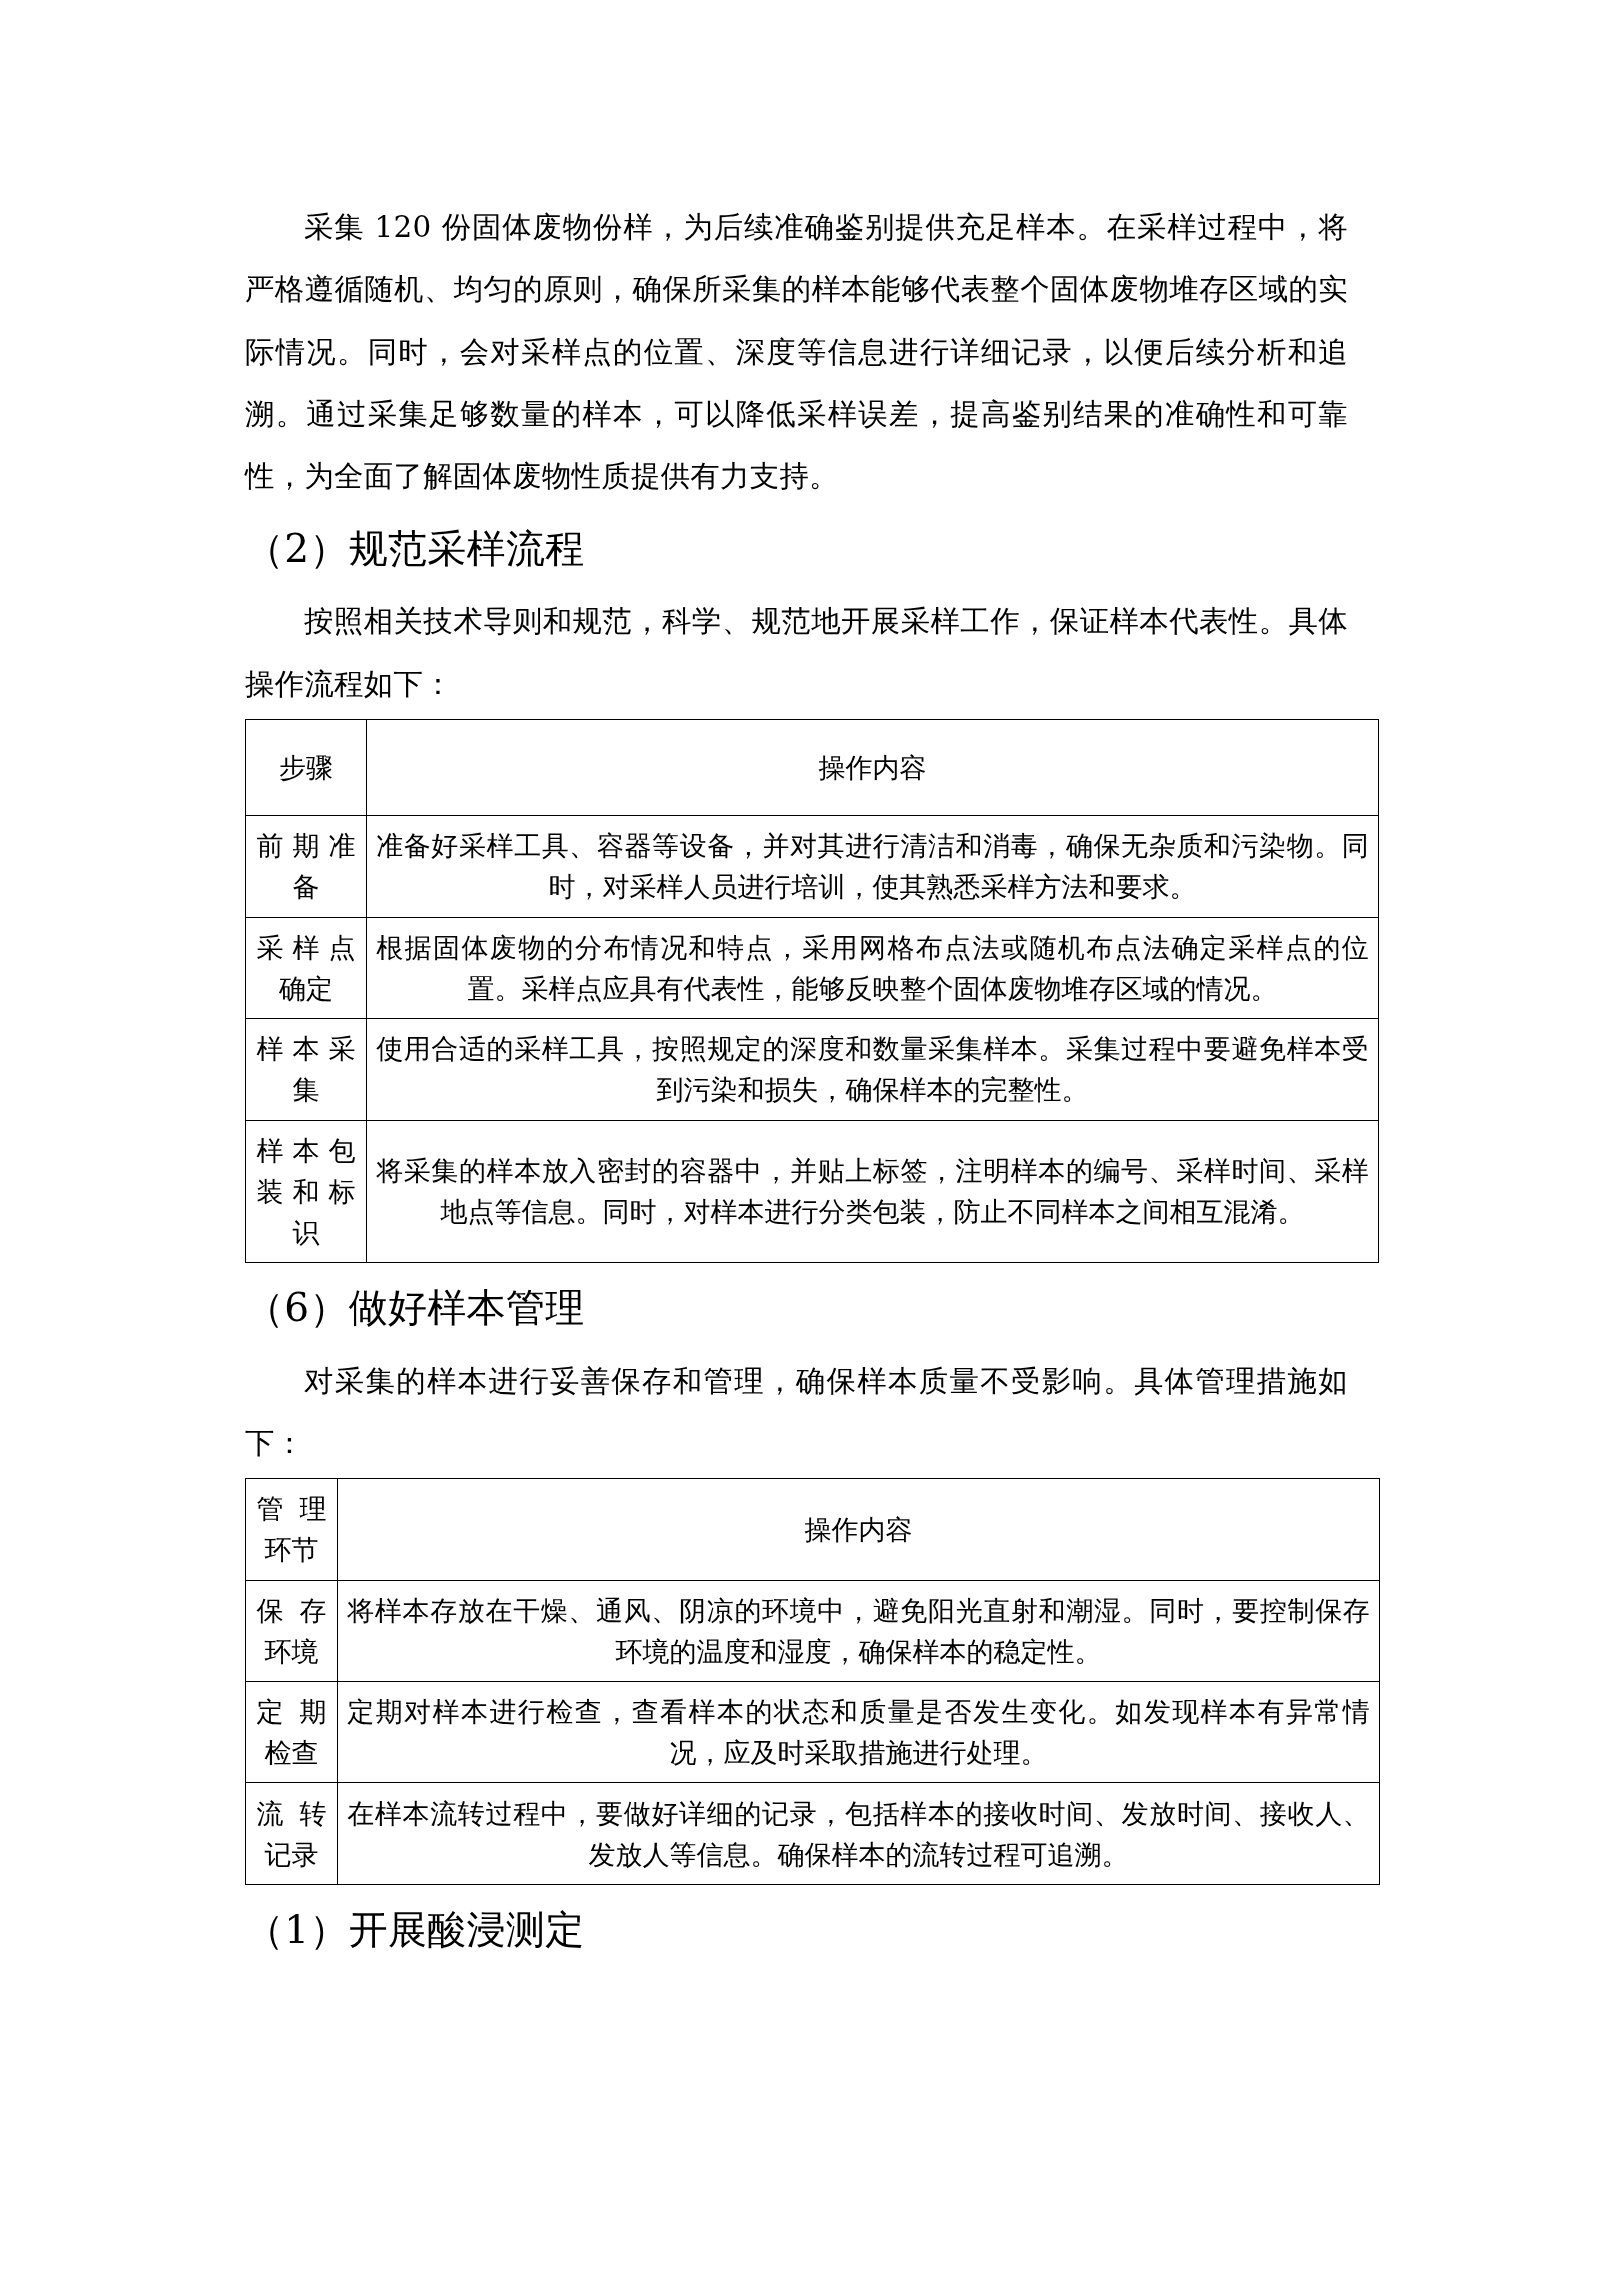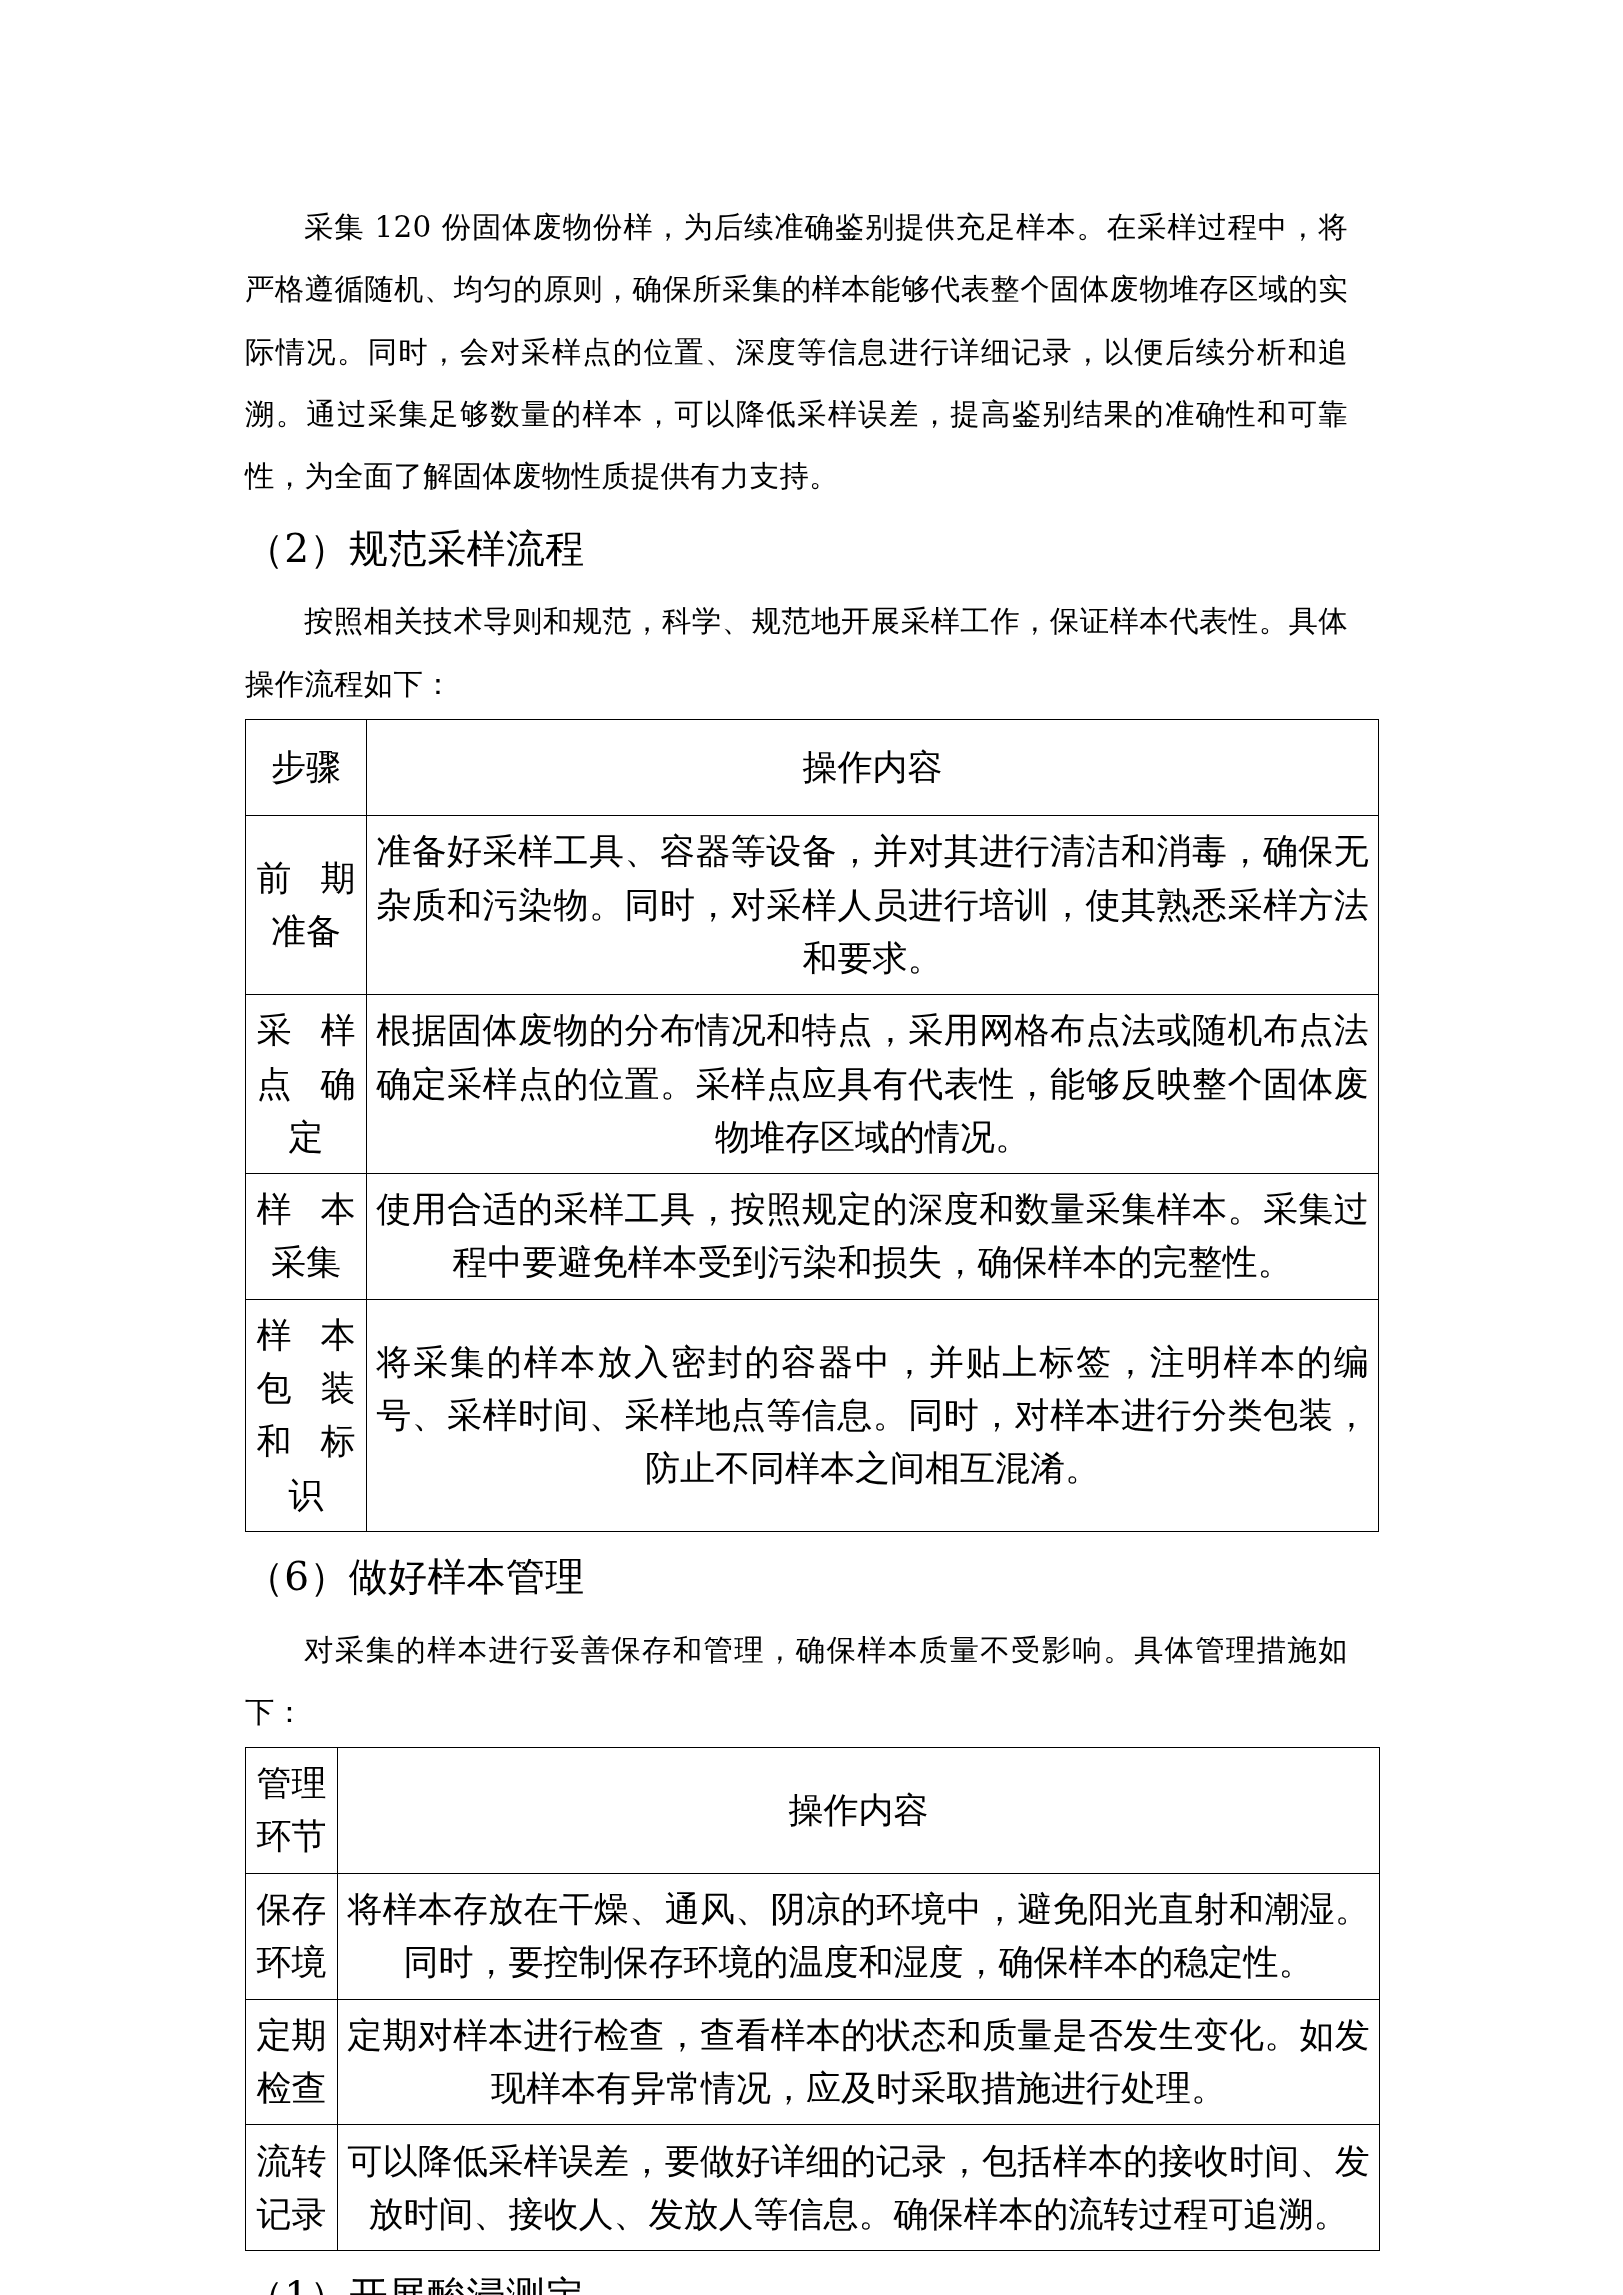--- a/index.html
+++ b/index.html
@@ -42,21 +42,21 @@
     text-align: left;
     text-indent: 0;
     letter-spacing: 0.3px;
   }
   
   table.doc-table {
     border-collapse: collapse;
     width: 1133px;
     margin: 3.9px 0 3.9px 0;
     table-layout: fixed;
-    font-size: 35px;
+    font-size: 27px;
     line-height: 1.52;
   }
   table.doc-table td,
   table.doc-table th {
     border: 1.3px solid #000000;
     padding: 9.2px 6.5px;
     vertical-align: middle;
     font-weight: normal;
   }
   table.doc-table .c-head {
@@ -145,21 +145,21 @@
         <tr>
           <td class="c-label">保存环境</td>
           <td class="c-content">将样本存放在干燥、通风、阴凉的环境中，避免阳光直射和潮湿。同时，要控制保存环境的温度和湿度，确保样本的稳定性。</td>
         </tr>
         <tr>
           <td class="c-label">定期检查</td>
           <td class="c-content">定期对样本进行检查，查看样本的状态和质量是否发生变化。如发现样本有异常情况，应及时采取措施进行处理。</td>
         </tr>
         <tr>
           <td class="c-label">流转记录</td>
-          <td class="c-content">可以降低采样误差，要做好详细的记录，包括样本的接收时间、发放时间、接收人、发放人等信息。确保样本的流转过程可追溯。</td>
+          <td class="c-content">在样本流转过程中，要做好详细的记录，包括样本的接收时间、发放时间、接收人、发放人等信息。确保样本的流转过程可追溯。</td>
         </tr>
       </tbody>
     </table>
 
 
     <p class="heading">（1）开展酸浸测定</p>
 
   </div>
 </div>
 

